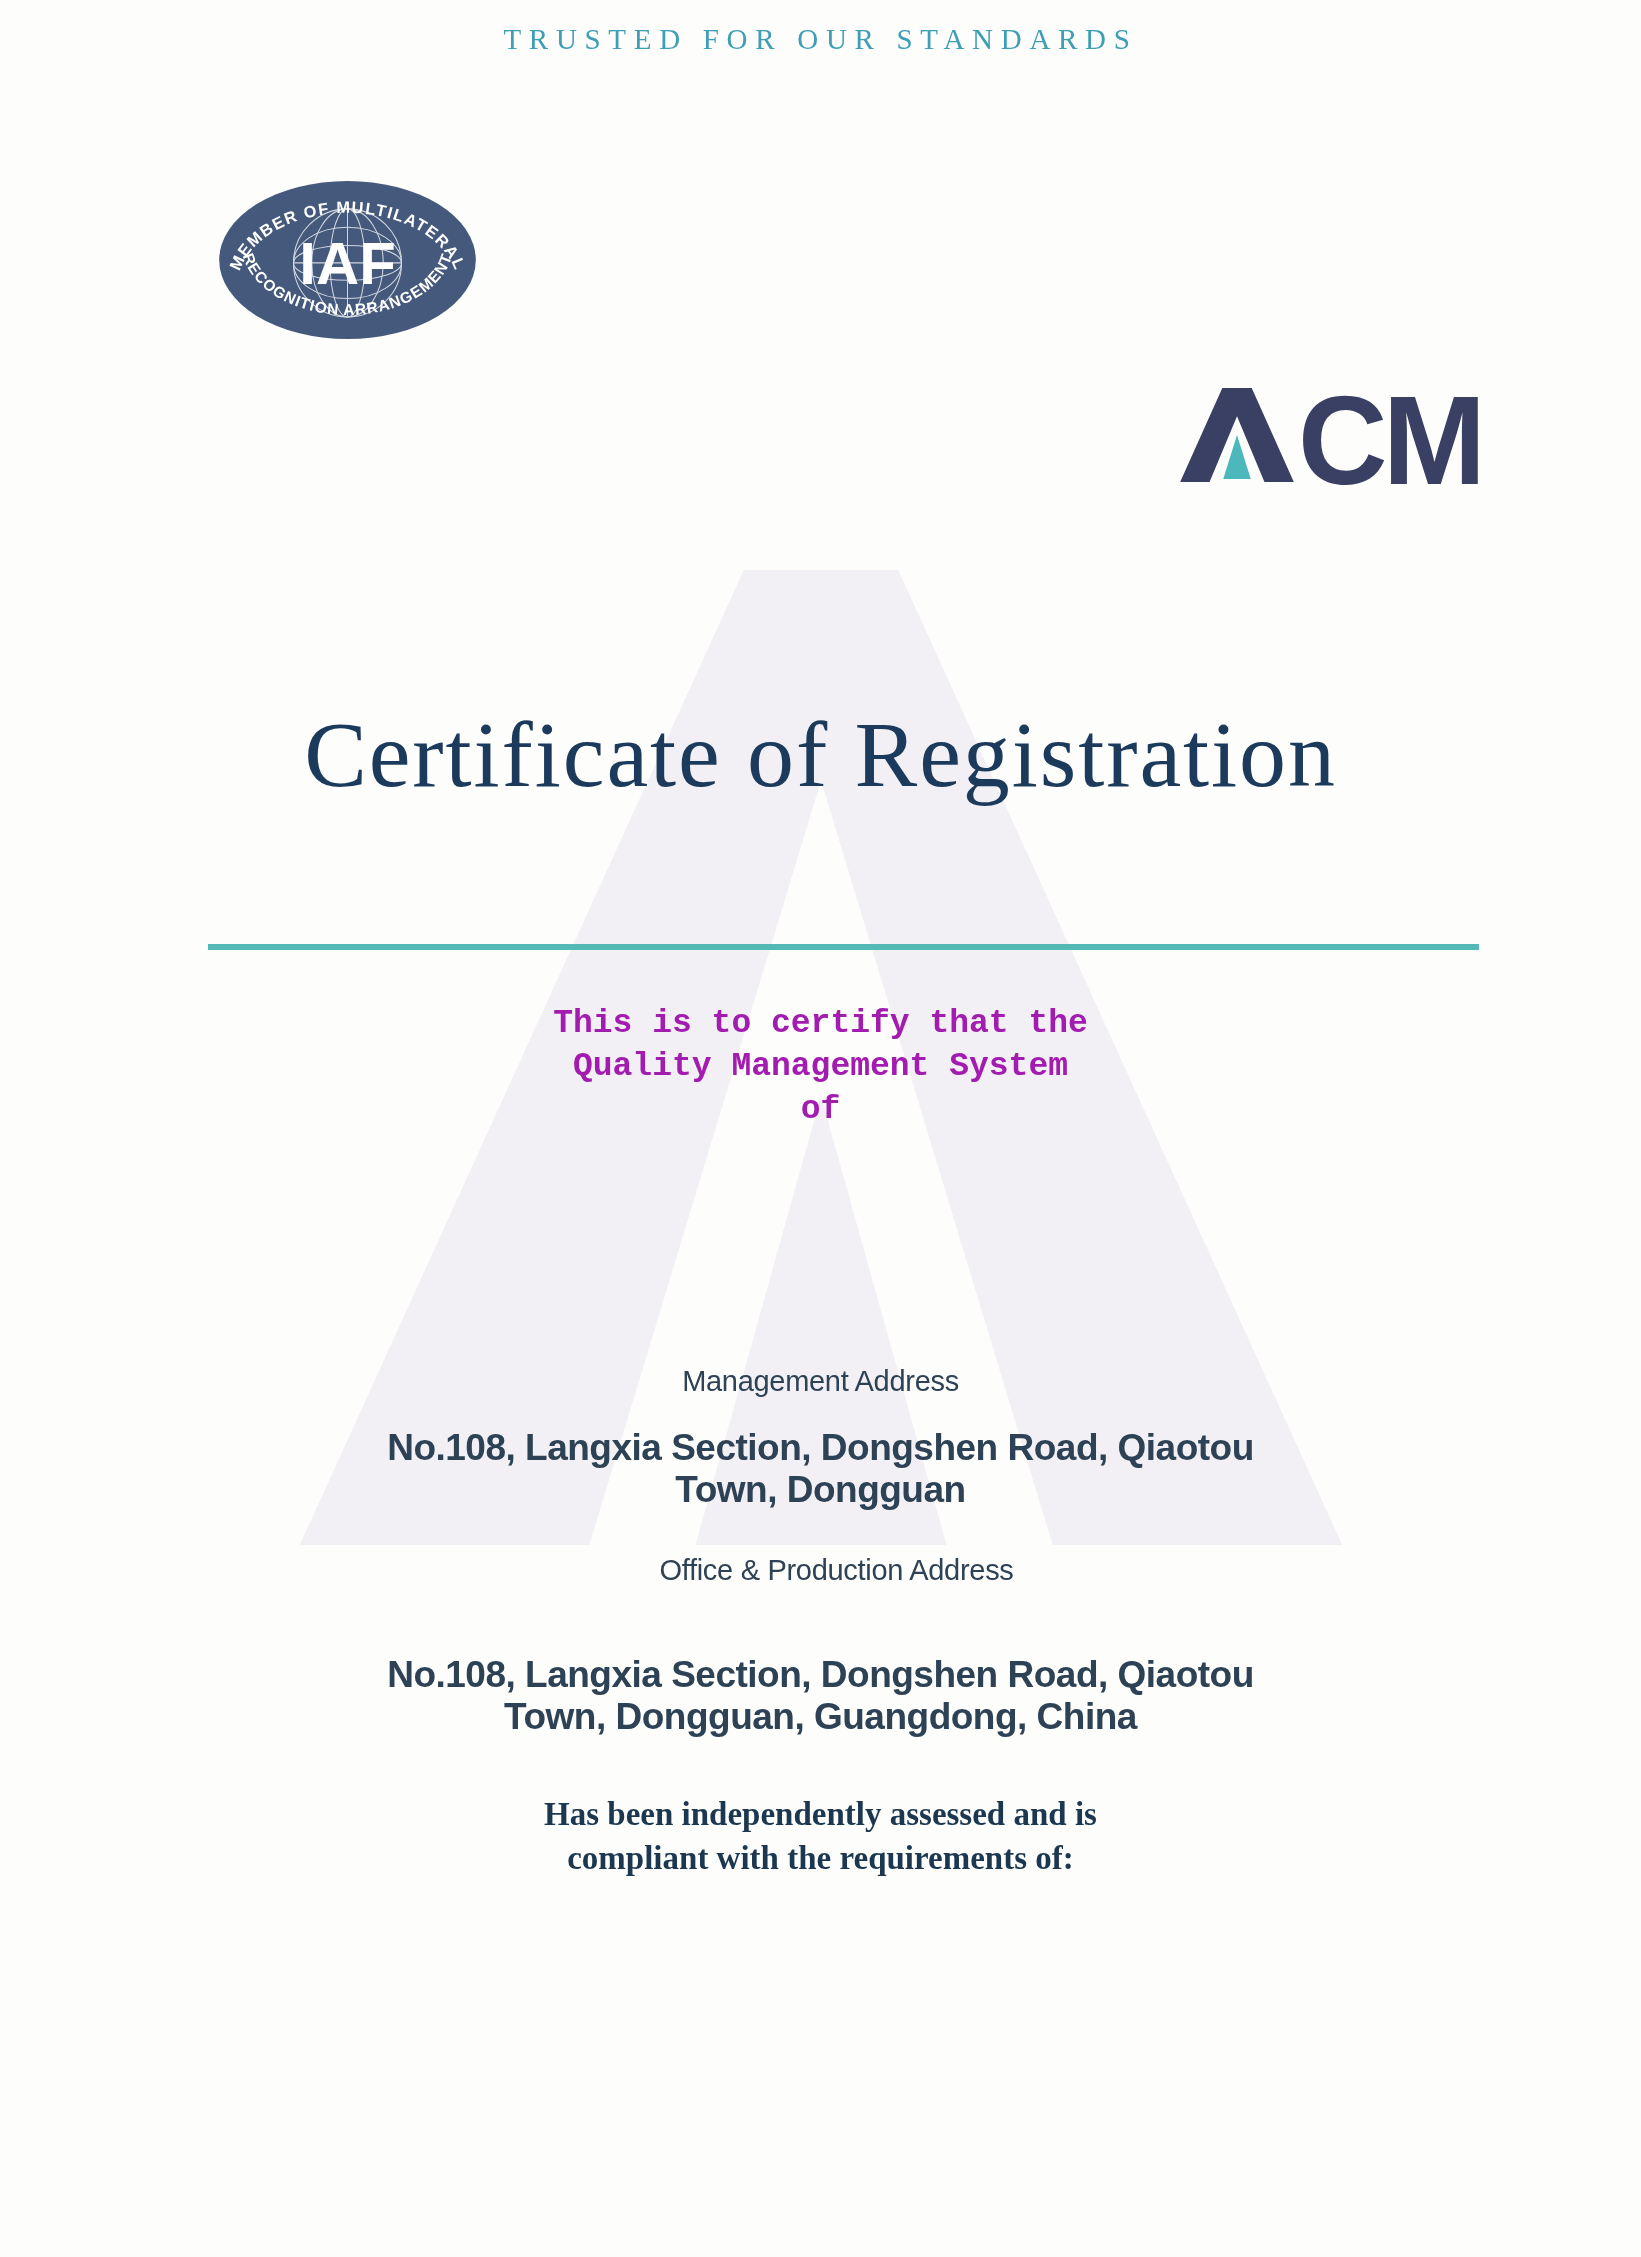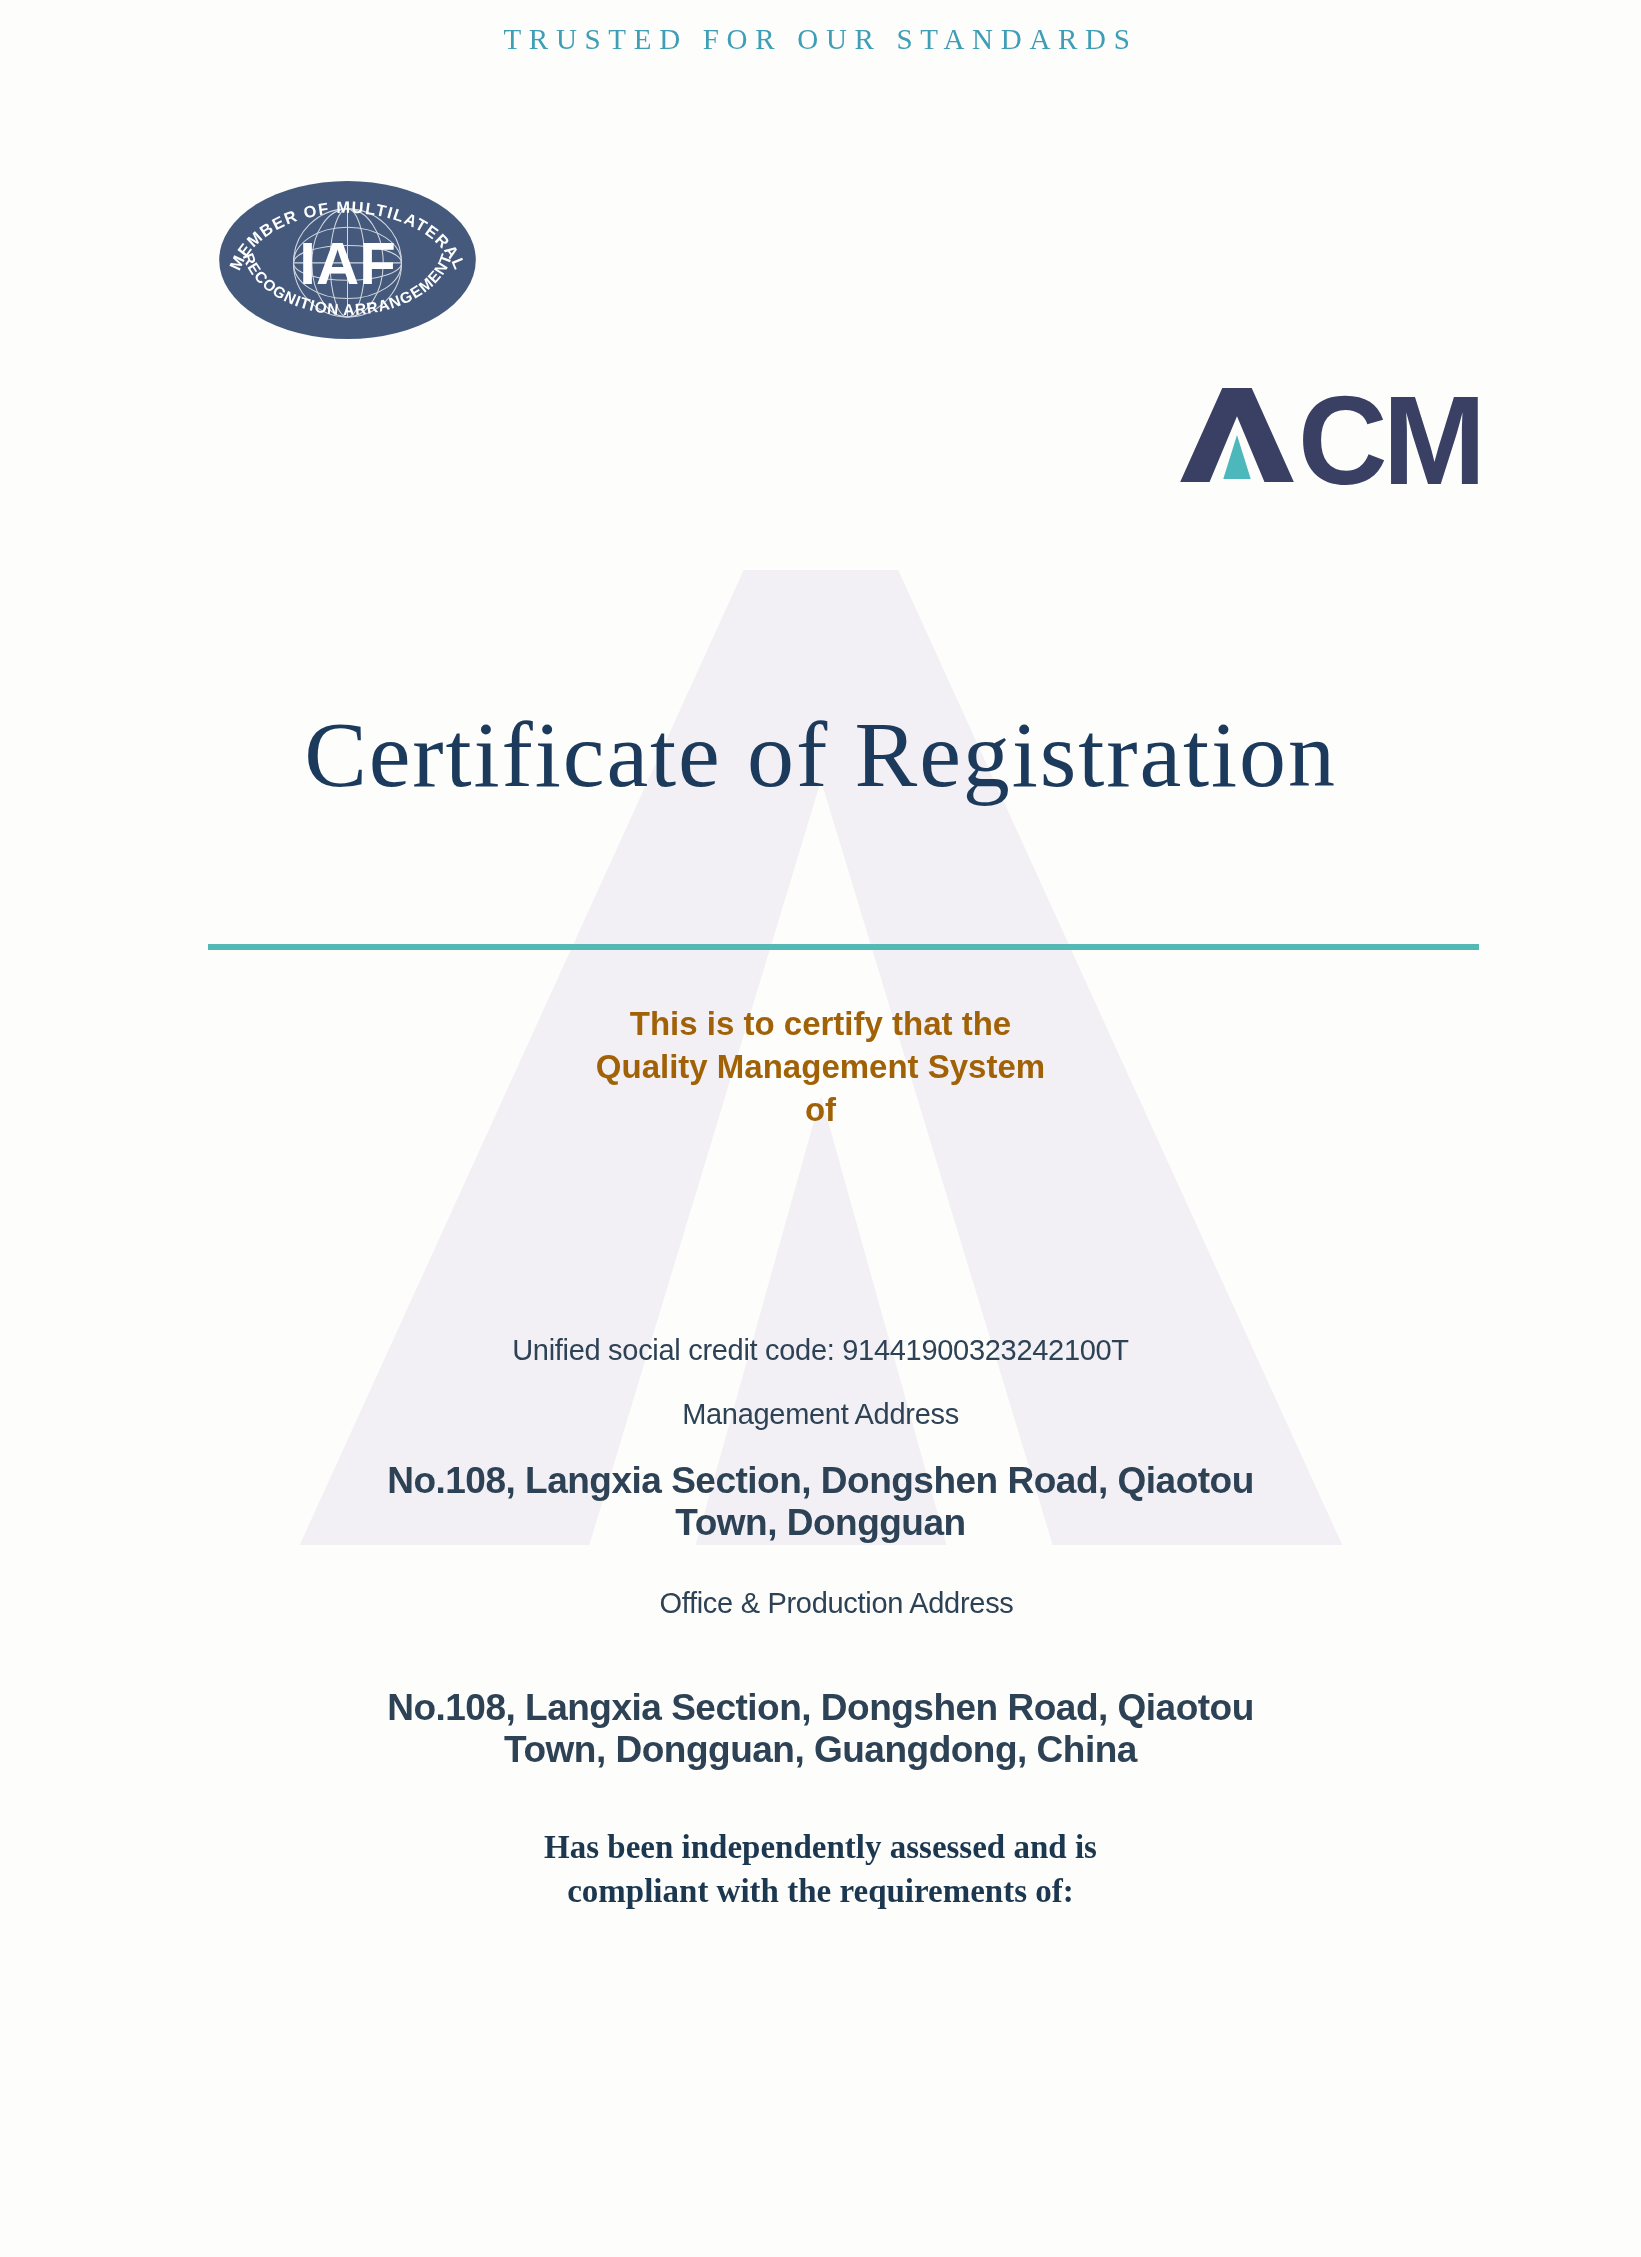--- a/index.html
+++ b/index.html
@@ -29,22 +29,22 @@
   
   .acm-logo{left:1176px;top:183px;display:flex;align-items:flex-end;}
   .acm-logo .cm{font-size:124px;font-weight:900;color:#3a4063;line-height:83px;letter-spacing:-4.8px;
                 transform:scaleY(1.02);}
 
   
   .title{top:401px;font-family:"Liberation Serif",serif;font-size:94px;color:#1c3a5c;letter-spacing:1.9px;}
   .rule{left:208px;top:537px;width:1271px;height:5.8px;background:#54b9b5;}
 
   
-  .intro{top:589px;font-family:Liberation Sans, sans-serif;font-weight:700;font-size:33px;
-         color:#a16207;line-height:43px;}
+  .intro{top:589px;font-family:Liberation Mono, monospace;font-weight:700;font-size:33px;
+         color:#a21caf;line-height:43px;}
 
   .company{top:745px;font-size:38px;font-weight:600;color:#2e4255;letter-spacing:-0.5px;}
   .small-label{font-size:29px;font-weight:500;color:#2e4255;letter-spacing:-0.3px;}
   .code{top:792px;}
   .reglabel{top:823px;}
   .addr{font-size:37px;font-weight:600;color:#2e4255;letter-spacing:-0.5px;line-height:42px;}
   .addr1{top:852px;}
   .officelabel{top:895px;padding-left:16px;}
   .addr2{top:962px;}
 
@@ -104,21 +104,20 @@
   <div class="abs rule z"></div>
 
   
   <div class="ctr intro z">
     <div>This is to certify that the</div>
     <div>Quality Management System</div>
     <div>of</div>
   </div>
 
   
-  <div class="ctr small-label code z">Unified social credit code: 91441900323242100T</div>
   <div class="ctr small-label reglabel z">Management Address</div>
   <div class="ctr addr addr1 z">
     <div>No.108, Langxia Section, Dongshen Road, Qiaotou</div>
     <div>Town, Dongguan</div>
   </div>
   <div class="ctr small-label officelabel z">Office &amp; Production Address</div>
   <div class="ctr addr addr2 z">
     <div>No.108, Langxia Section, Dongshen Road, Qiaotou</div>
     <div>Town, Dongguan, Guangdong, China</div>
   </div>

